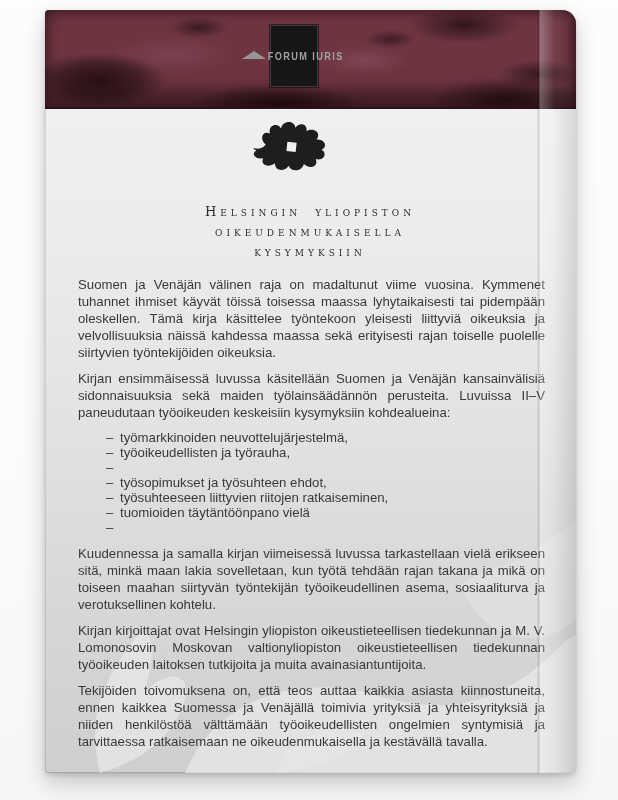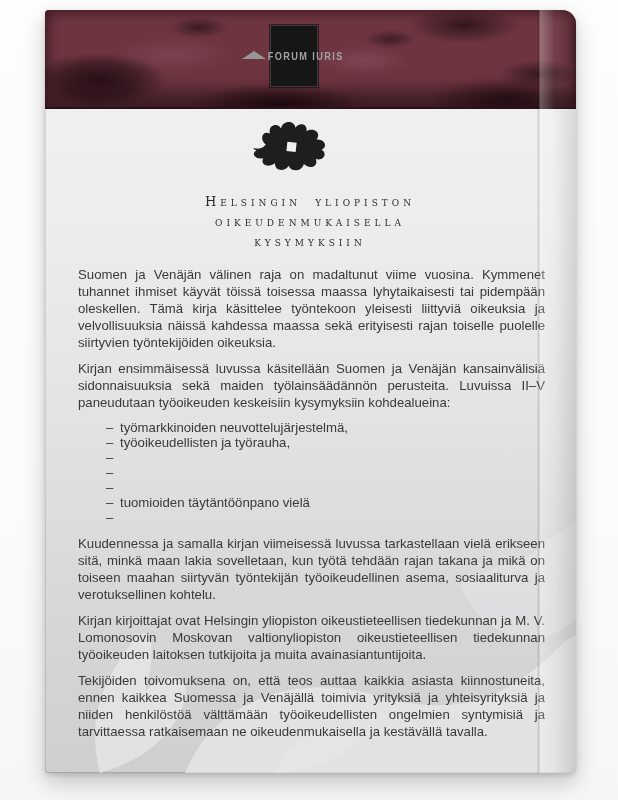--- a/index.html
+++ b/index.html
@@ -63,21 +63,21 @@
   .badge-word{
     color:#a2a2a2;font-size:10px;font-weight:bold;letter-spacing:1.5px;
     transform:scaleX(.92);line-height:11px;font-family:"Liberation Sans",sans-serif;
   }
   
   .content{
     position:absolute;left:30px;top:97px;width:470px;z-index:3;
   }
   .uni-flame{display:block;margin:12px auto 0;transform:translateX(-18px);}
   .faculty{
-    margin-top:15px;text-align:center;
+    margin-top:25px;text-align:center;
     font-family:"DejaVu Serif","Liberation Serif",serif;
     font-variant:small-caps;color:#2e2d2d;
     font-size:13px;line-height:20px;letter-spacing:4px;word-spacing:6px;
   }
   .body-text{
     margin-top:14px;margin-left:3px;width:467px;
     color:#3a3939;font-size:13.2px;line-height:17px;
     text-align:justify;
   }
   .body-text p{margin:0 0 9px 0;}
@@ -141,23 +141,25 @@
             </li>
           <li>
               <span class="dash">–</span>
               <span>työoikeudellisten ja työrauha,</span>
             </li>
           <li>
               <span class="dash">–</span>
             </li>
           <li>
               <span class="dash">–</span>
+              <span>työsopimukset ja työsuhteen ehdot,</span>
             </li>
           <li>
               <span class="dash">–</span>
+              <span>työsuhteeseen liittyvien riitojen ratkaiseminen,</span>
             </li>
           <li>
               <span class="dash">–</span>
               <span>tuomioiden täytäntöönpano vielä</span>
             </li>
           <li>
               <span class="dash">–</span>
             </li>
         </ul>
 

